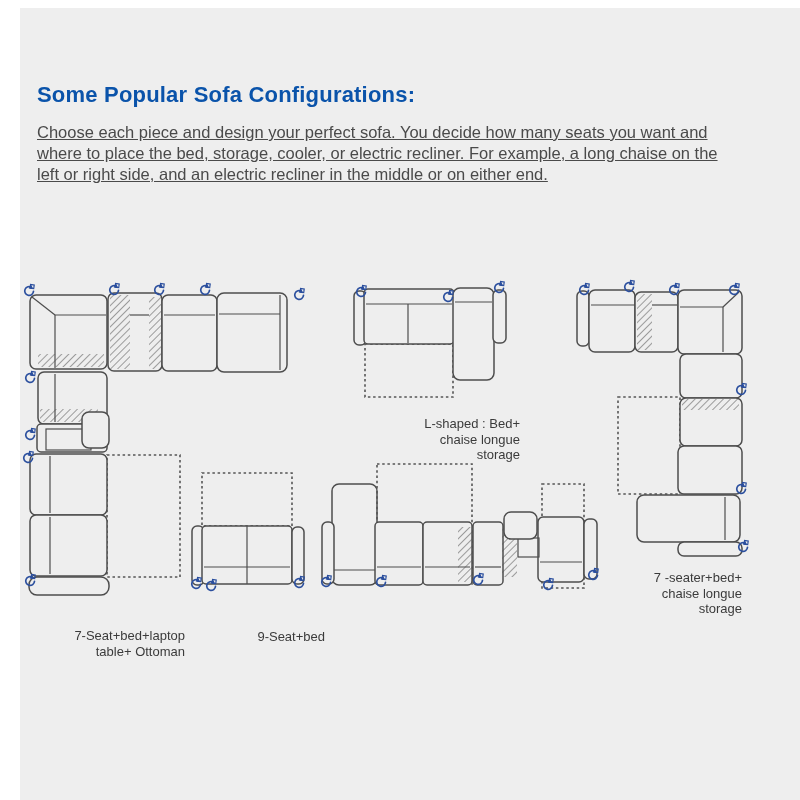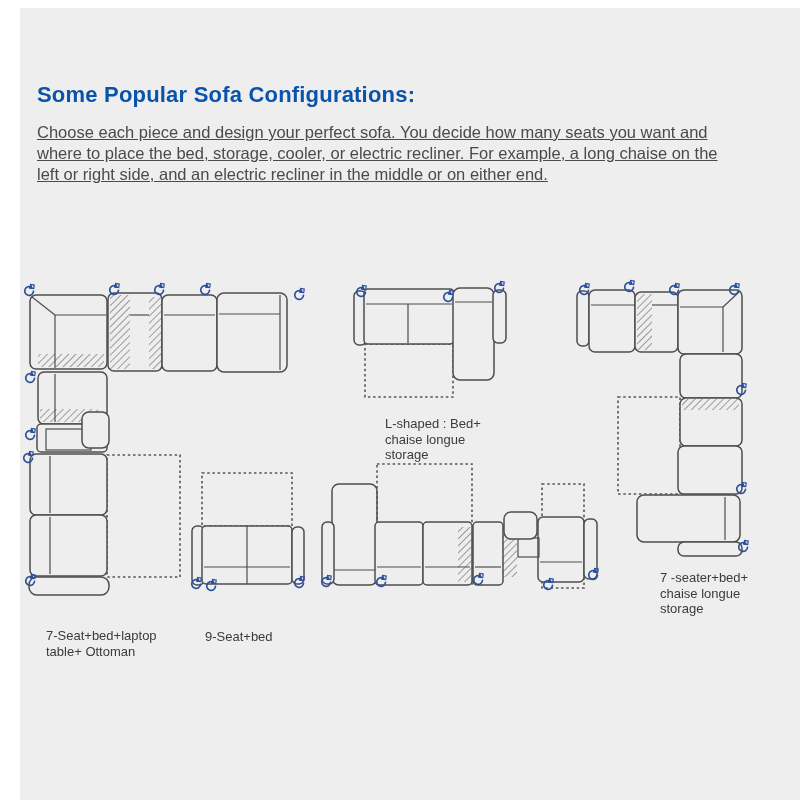--- a/index.html
+++ b/index.html
@@ -9,21 +9,21 @@
   .title{position:absolute;left:17px;top:74px;margin:0;font-size:22px;font-weight:bold;
          color:#0a53aa;letter-spacing:.2px;}
   .desc{position:absolute;left:17px;top:114px;width:700px;margin:0;font-size:16.5px;
         line-height:21px;color:#4a4a4a;text-decoration:underline;}
   .diagrams{position:absolute;left:0;top:0;width:780px;height:792px;}
   .diag{position:absolute;overflow:visible;}
   .piece{fill:#eeeeee;stroke:#4d4d4d;stroke-width:1.5;}
   .inner{stroke:#4d4d4d;stroke-width:1.2;fill:none;}
   .dashedbox{fill:none;stroke:#555555;stroke-width:1.6;stroke-dasharray:2.5 2.7;}
   .hatch{stroke:none;}
-  .caption{position:absolute;text-align:left;font-size:13px;line-height:15.5px;color:#3b3b3b;}
+  .caption{position:absolute;text-align:right;font-size:13px;line-height:15.5px;color:#3b3b3b;}
   .caption span{display:block;white-space:nowrap;}
 </style>
 </head>
 <body>
 
 <div class="page">
 
   <svg width="0" height="0" style="position:absolute" aria-hidden="true">
     <defs>
       <g id="rot-icon">
@@ -215,30 +215,30 @@
         <rect class="piece" x="186" y="60" width="33" height="27" rx="7"></rect>
       </g>
       <rect class="piece" x="266" y="67" width="13" height="60" rx="5"></rect>
       <use href="#rot-icon" x="0" y="123"></use>
       <use href="#rot-icon" x="55" y="123"></use>
       <use href="#rot-icon" x="152" y="121"></use>
       <use href="#rot-icon" x="222" y="126"></use>
       <use href="#rot-icon" x="267" y="116"></use>
     </svg>
 
-    <div class="caption" style="left:46px;top:628px;width:155px">
+    <div class="caption" style="left:30px;top:628px;width:155px">
       <span>7-Seat+bed+laptop</span>
       <span>table+ Ottoman</span>
     </div>
     <div class="caption" style="left:385px;top:416px;width:135px">
       <span>L-shaped : Bed+</span>
       <span>chaise longue</span>
       <span>storage</span>
     </div>
-    <div class="caption" style="left:660px;top:570px;width:130px">
+    <div class="caption" style="left:612px;top:570px;width:130px">
       <span>7 -seater+bed+</span>
       <span>chaise longue</span>
       <span>storage</span>
     </div>
     <div class="caption" style="left:205px;top:629px;width:120px">
       <span>9-Seat+bed</span>
     </div>
 
   </div>
 </div>

